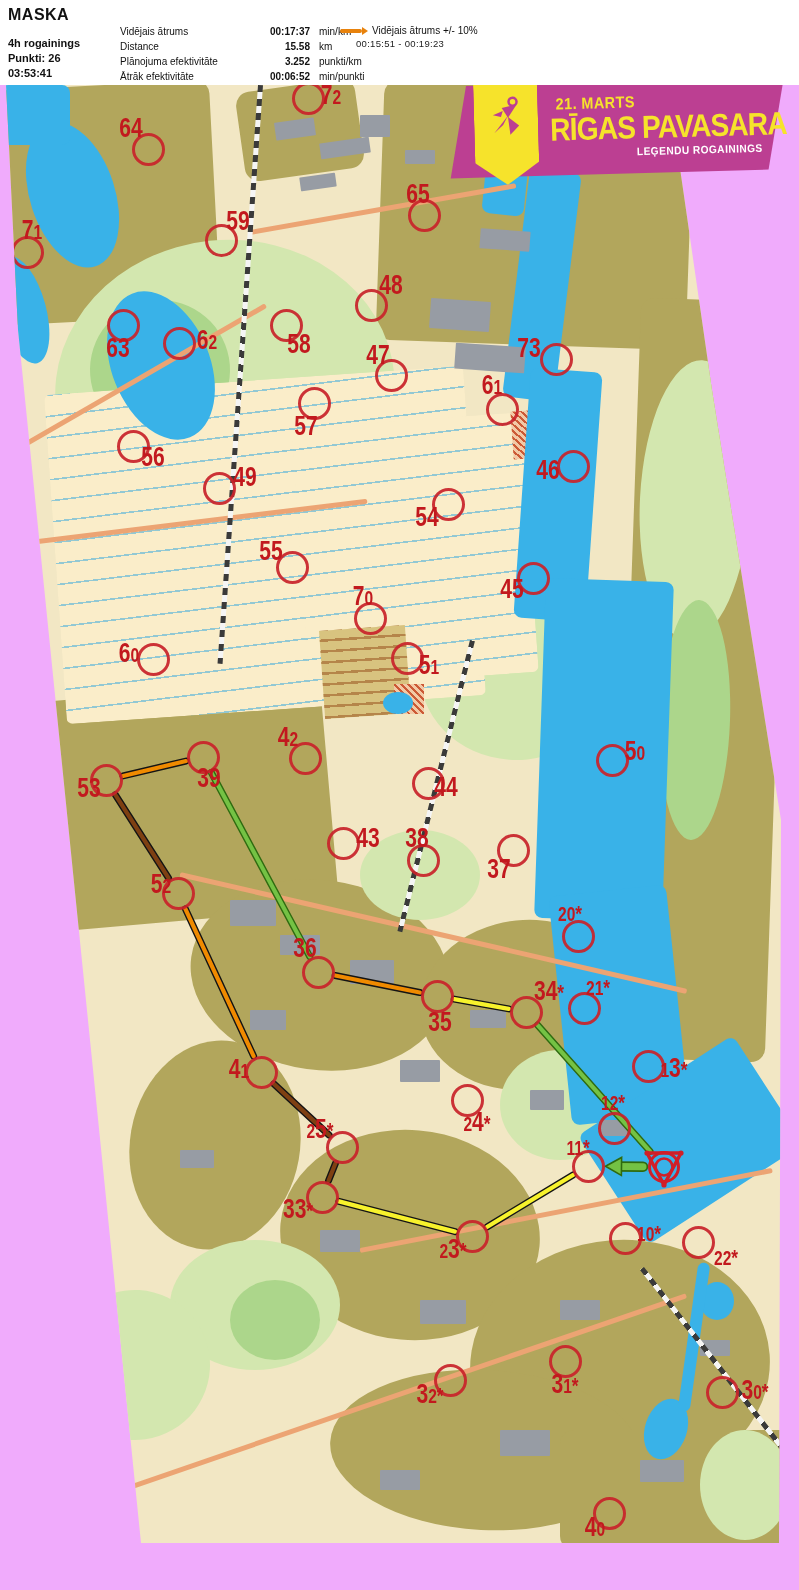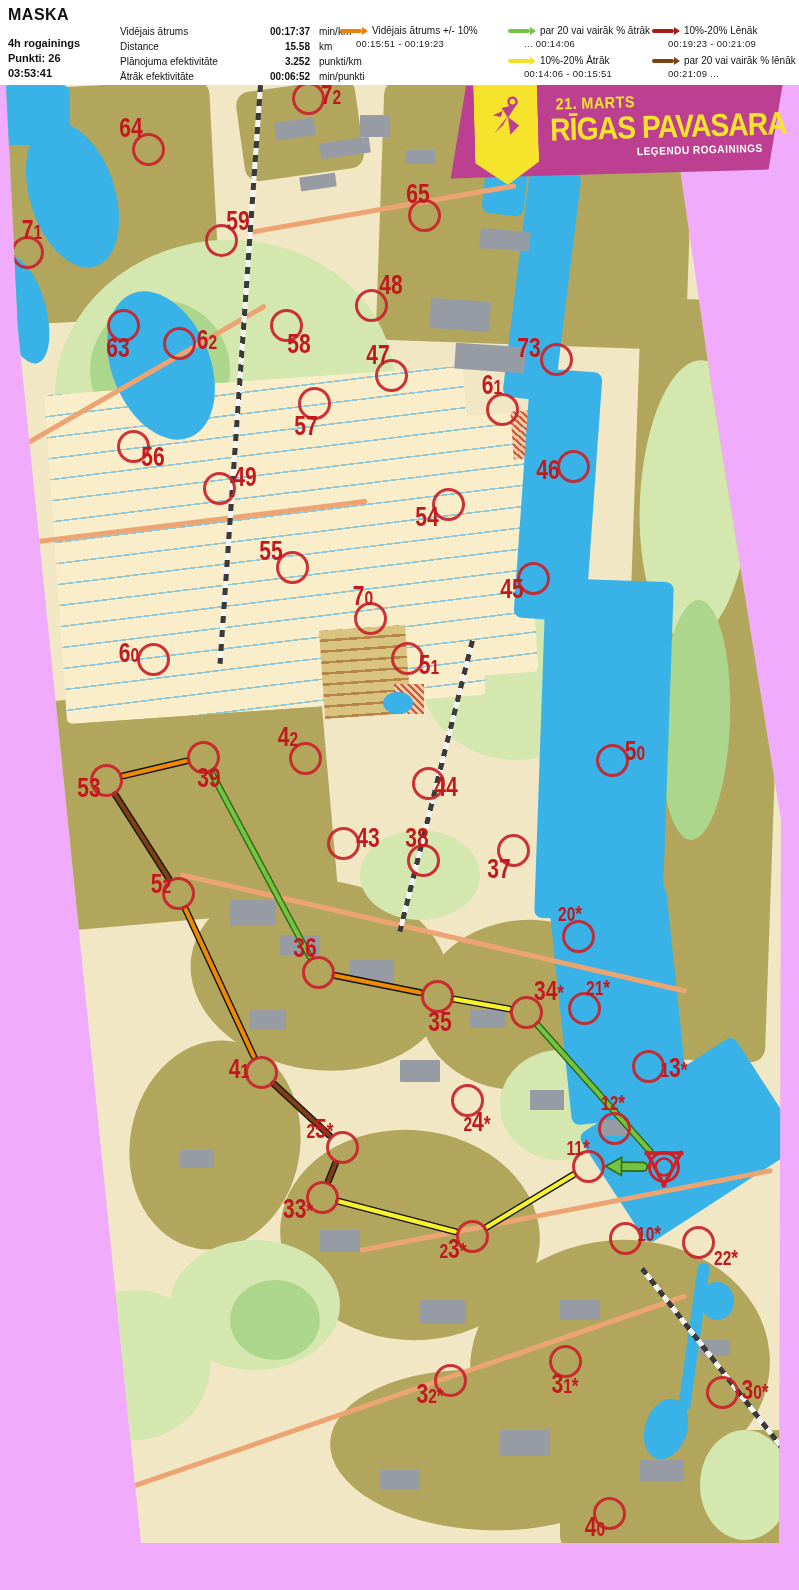--- a/index.html
+++ b/index.html
@@ -94,56 +94,20 @@
         </div>
       </div>
     <div id="lg1" class="lgcol">
         <div class="lg-entry">
           <div class="lg-row">
             <span class="lg-line" style="background: rgb(232, 130, 12);"></span>
             <span class="lg-tip" style="border-left-color: rgb(232, 130, 12);"></span>
             <span class="lg-label">Vidējais ātrums +/- 10%</span>
           </div>
           <div class="lg-range">00:15:51  -  00:19:23</div>
-        </div>
-      </div>
-    <div id="lg2" class="lgcol">
-        <div class="lg-entry">
-          <div class="lg-row">
-            <span class="lg-line" style="background: rgb(116, 194, 68);"></span>
-            <span class="lg-tip" style="border-left-color: rgb(116, 194, 68);"></span>
-            <span class="lg-label">par 20 vai vairāk % ātrāk</span>
-          </div>
-          <div class="lg-range">...   00:14:06</div>
-        </div>
-        <div class="lg-entry">
-          <div class="lg-row">
-            <span class="lg-line" style="background: rgb(240, 227, 42);"></span>
-            <span class="lg-tip" style="border-left-color: rgb(240, 227, 42);"></span>
-            <span class="lg-label">10%-20% Ātrāk</span>
-          </div>
-          <div class="lg-range">00:14:06  -  00:15:51</div>
-        </div>
-      </div>
-    <div id="lg3" class="lgcol">
-        <div class="lg-entry">
-          <div class="lg-row">
-            <span class="lg-line" style="background: rgb(166, 28, 25);"></span>
-            <span class="lg-tip" style="border-left-color: rgb(166, 28, 25);"></span>
-            <span class="lg-label">10%-20% Lēnāk</span>
-          </div>
-          <div class="lg-range">00:19:23  -  00:21:09</div>
-        </div>
-        <div class="lg-entry">
-          <div class="lg-row">
-            <span class="lg-line" style="background: rgb(126, 64, 18);"></span>
-            <span class="lg-tip" style="border-left-color: rgb(126, 64, 18);"></span>
-            <span class="lg-label">par 20 vai vairāk % lēnāk</span>
-          </div>
-          <div class="lg-range">00:21:09  ...</div>
         </div>
       </div>
   </header>
 
   <div id="map">
     <div id="map-art">
         <div class="blob khaki" style="left: 380px; top: 85px; width: 310px; height: 260px; transform: rotate(2deg);"></div>
         <div class="blob khaki" style="left: 628px; top: 300px; width: 150px; height: 760px; transform: rotate(2deg);"></div>
         <div class="blob khaki" style="left: 0px; top: 85px; width: 215px; height: 235px; transform: rotate(-3deg);"></div>
         <div class="blob khaki" style="left: 240px; top: 85px; width: 120px; height: 90px; transform: rotate(-8deg);"></div>

